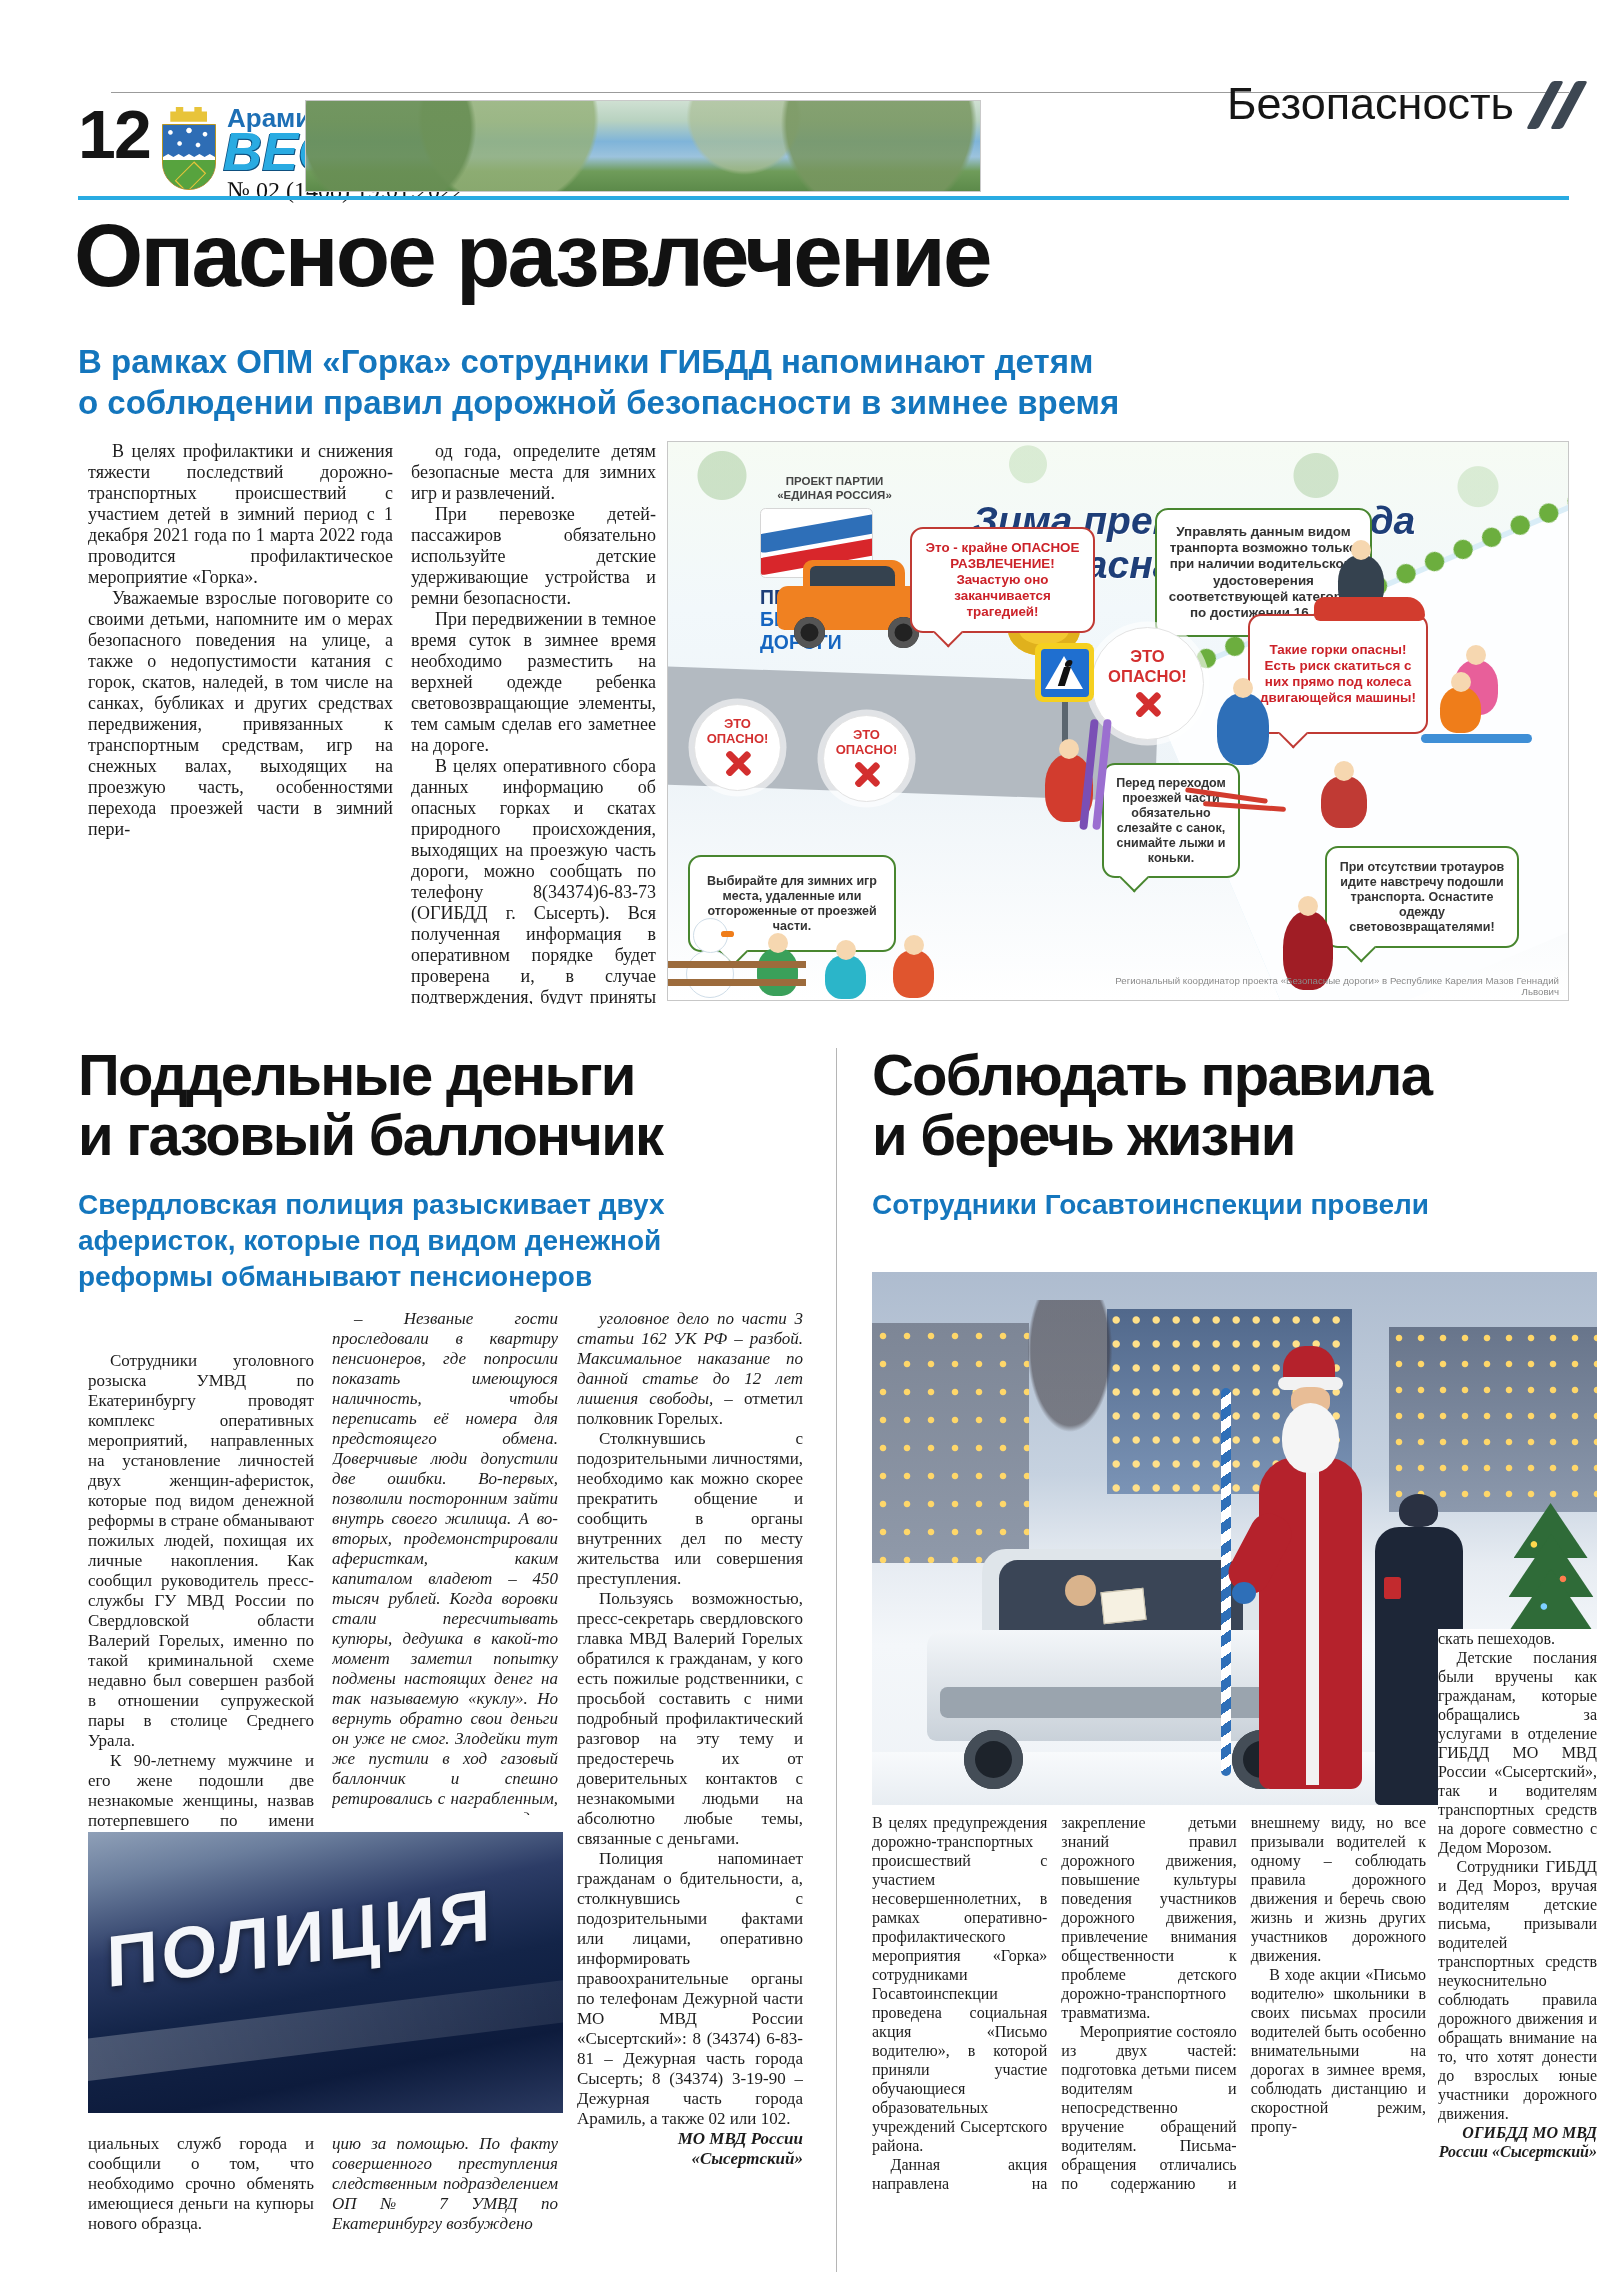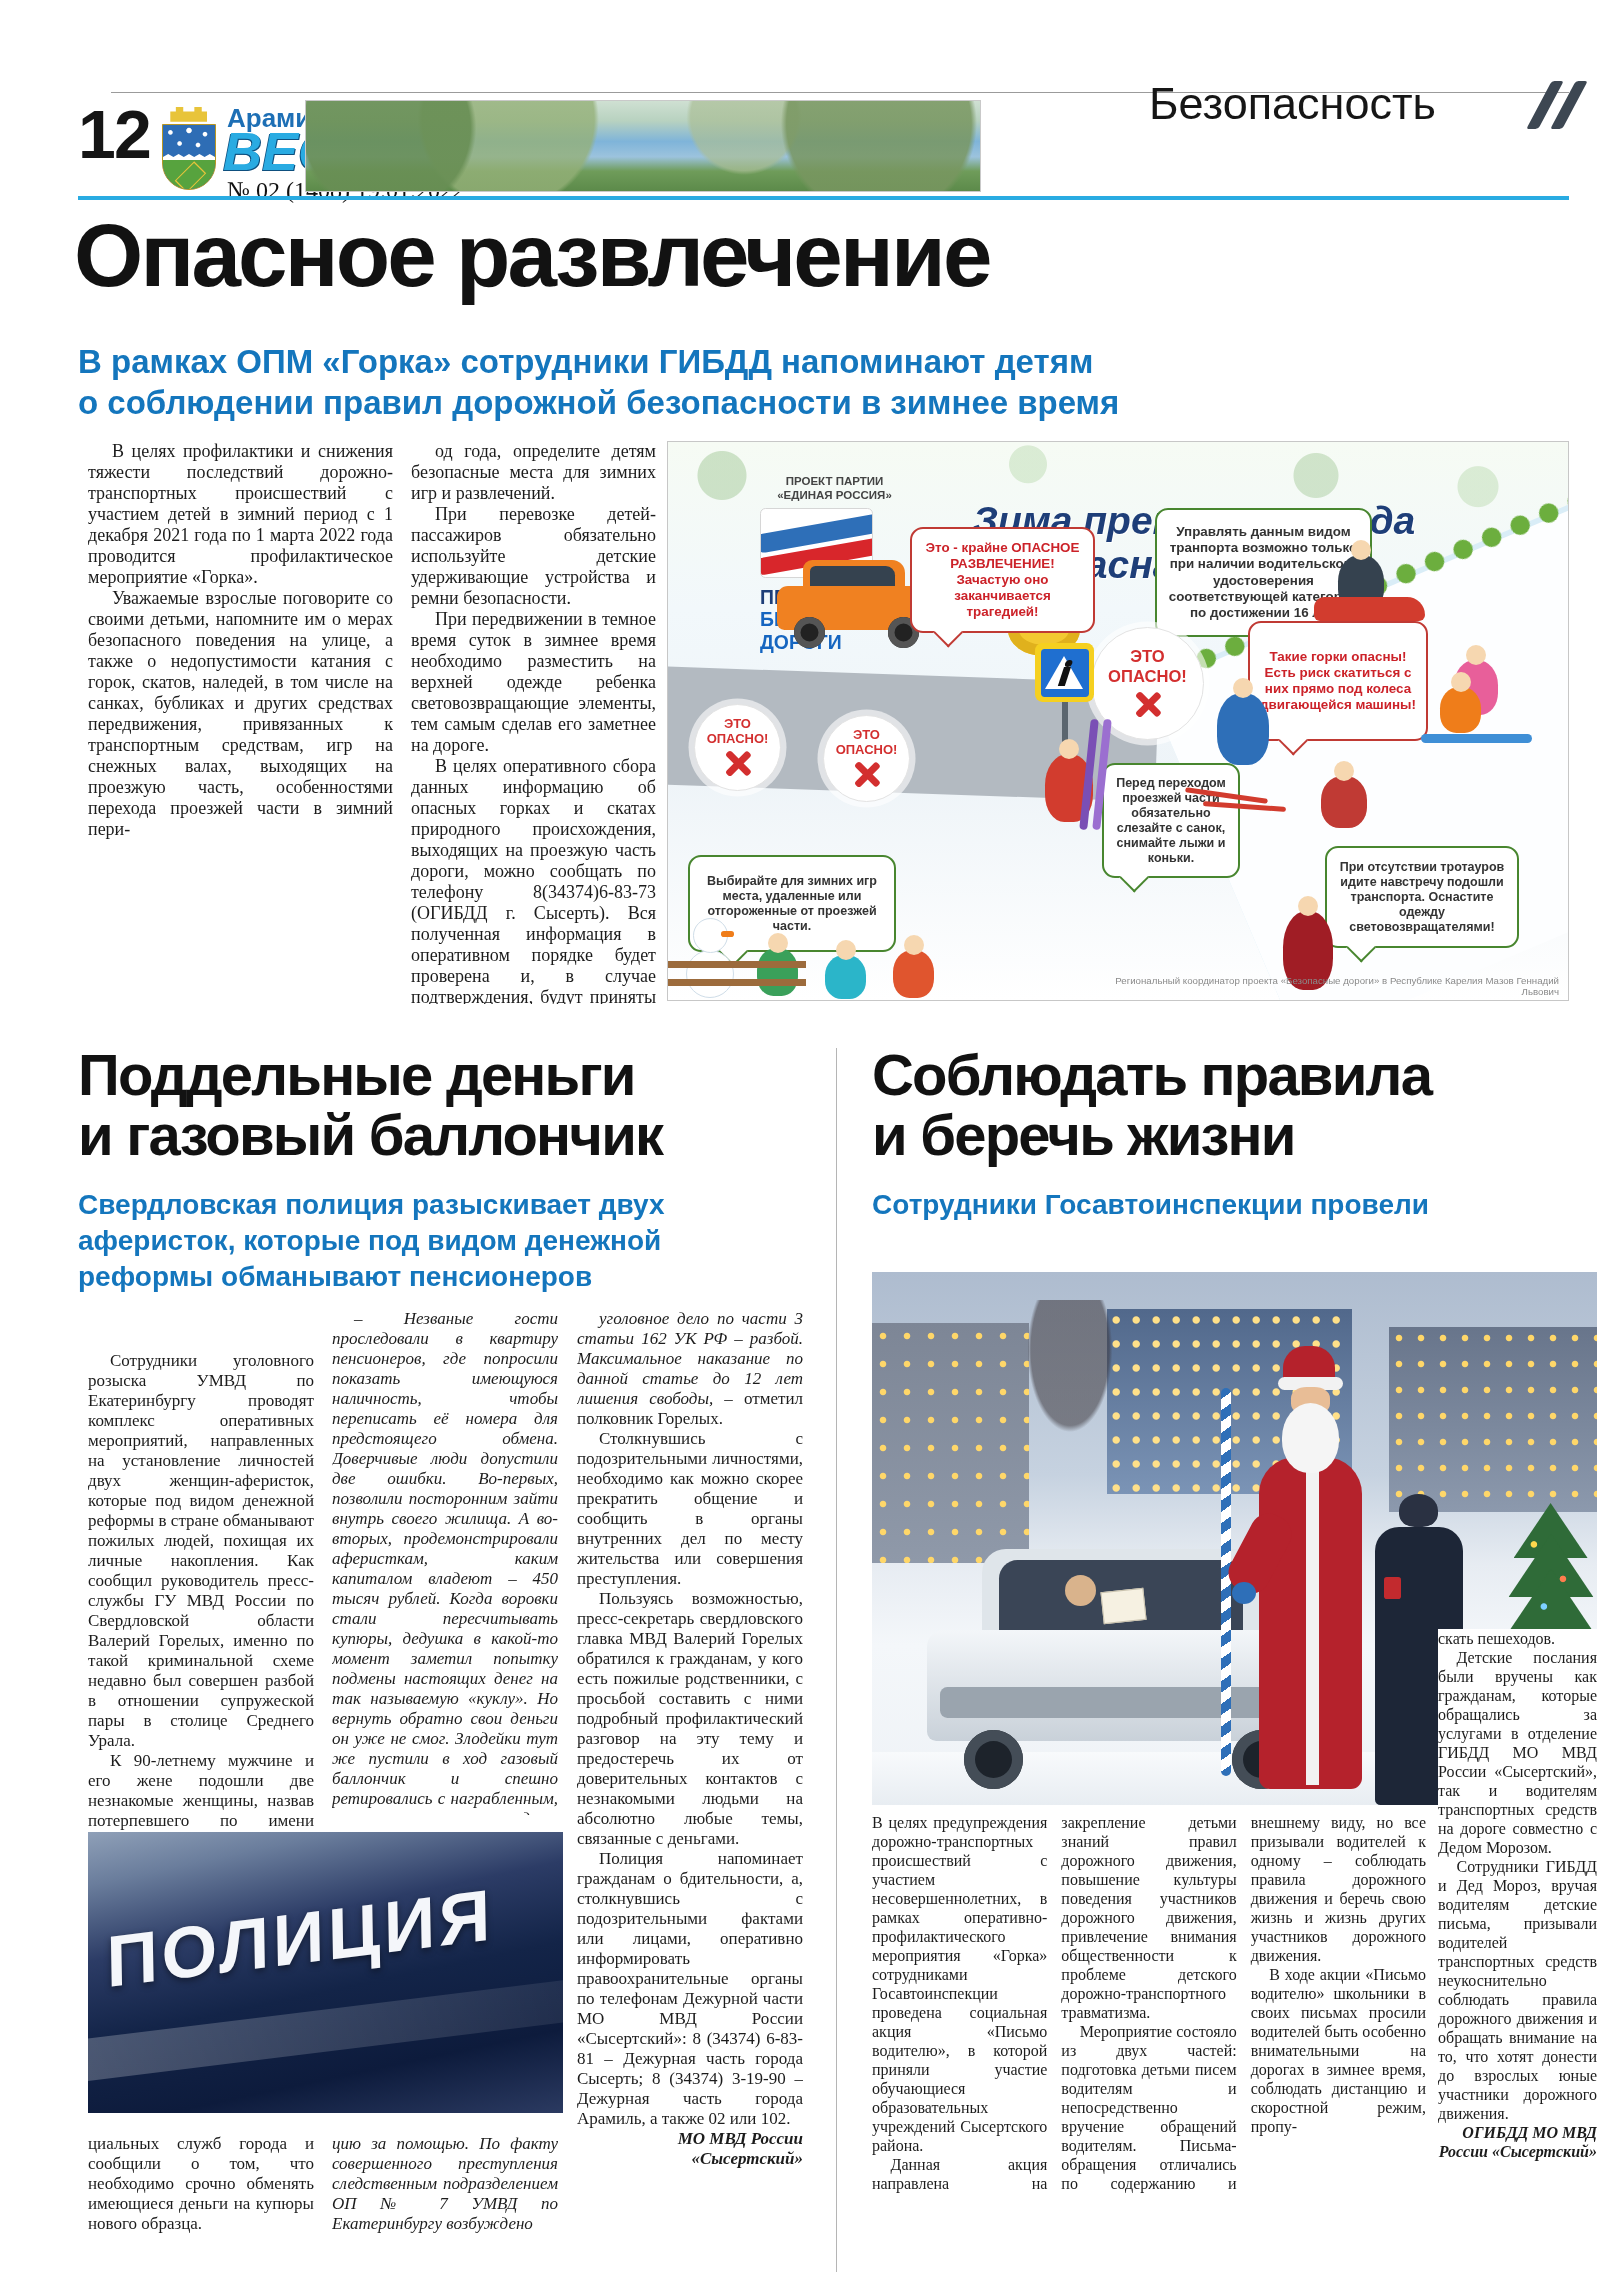--- a/index.html
+++ b/index.html
@@ -32,21 +32,21 @@
      font-style:italic;font-size:54px;line-height:1;color:#29abe2;
      text-shadow:0.9px 0.9px 0 #0e4f7e,-0.9px 0.9px 0 #0e4f7e;}
   .issue{left:227px;top:177px;font-size:24px;color:#111;}
   .scenic{left:305px;top:100px;width:674px;height:90px;border:0.9px solid #c9c9c9;
      background:
        radial-gradient(circle at 12% 30%,rgba(104,142,84,.9) 0 14%,transparent 15%),
        radial-gradient(circle at 30% 20%,rgba(148,176,120,.8) 0 18%,transparent 19%),
        radial-gradient(circle at 85% 25%,rgba(120,150,96,.85) 0 16%,transparent 17%),
        radial-gradient(circle at 65% 18%,rgba(170,190,150,.7) 0 12%,transparent 13%),
        linear-gradient(180deg,#cfe0d2 0%,#b8d2c0 22%,#7fb4d9 45%,#9cc3dd 62%,#6f9c5a 78%,#5c8a4a 100%);}
-  .section-title{left:1071px;top:78px;width:443px;text-align:center;
+  .section-title{left:1071px;top:78px;width:443px;text-align:right;
      font-family:"Liberation Sans",sans-serif;font-size:45px;color:#161616;}
   .slashes{left:1532px;top:81px;width:65px;height:48px;}
   .slashes span{position:absolute;top:0;width:12px;height:48px;background:#3d4752;border-radius:2.8px;
      transform:skewX(-28deg);}
   .slashes span:nth-child(1){left:7.4px;}
   .slashes span:nth-child(2){left:31px;}
   .cyan-rule{left:78px;top:196px;width:1491px;height:3.7px;background:#29abe2;}
   
   .h1-title{left:74px;top:209px;font-family:"Liberation Sans",sans-serif;font-weight:bold;
      font-size:89px;line-height:1.05;letter-spacing:-2.8px;color:#121212;}
@@ -274,21 +274,21 @@
       </div>
 
     <div class="bubble rb" style="left:242px;top:85px;width:185px;height:106px;">
       <div class="tail r" style="left:26px;bottom:-11px;"></div>
       <span>Это - крайне ОПАСНОЕ РАЗВЛЕЧЕНИЕ! Зачастую оно заканчивается трагедией!</span>
     </div>
     <div class="bubble gb" style="left:487px;top:66px;width:217px;height:129px;">
       <div class="tail g" style="right:18.5px;bottom:-11px;"></div>
       <span>Управлять данным видом транпорта возможно только при наличии водительского удостоверения соответствующей категории по достижении 16 лет.</span>
     </div>
-    <div class="bubble rb" style="left:580px;top:179px;width:180px;height:120px;">
+    <div class="bubble rb" style="left:580px;top:172px;width:180px;height:120px;">
       <div class="tail r" style="left:33px;bottom:-11px;"></div>
       <span>Такие горки опасны! Есть риск скатиться с них прямо под колеса двигающейся машины!</span>
     </div>
     <div class="bubble gb" style="left:434px;top:321px;width:138px;height:115px;font-size:12.5px;">
       <div class="tail g" style="left:20px;bottom:-11px;"></div>
       <span>Перед переходом проезжей части обязательно слезайте с санок, снимайте лыжи и коньки.</span>
     </div>
     <div class="bubble gb" style="left:657px;top:404px;width:194px;height:102px;font-size:12.5px;">
       <div class="tail g" style="left:24px;bottom:-11px;"></div>
       <span>При отсутствии тротауров идите навстречу подошли транспорта. Оснастите одежду световозвращателями!</span>

